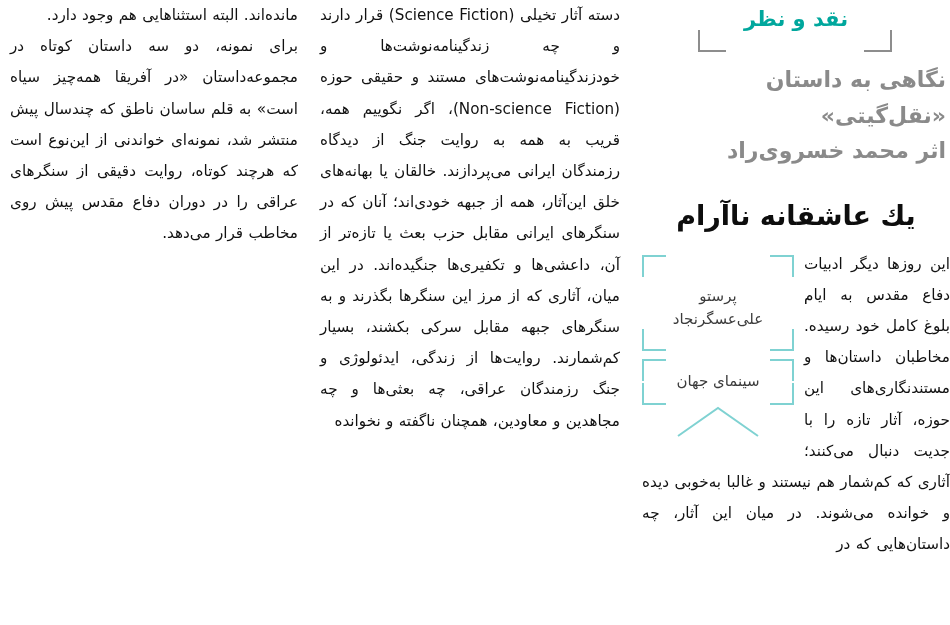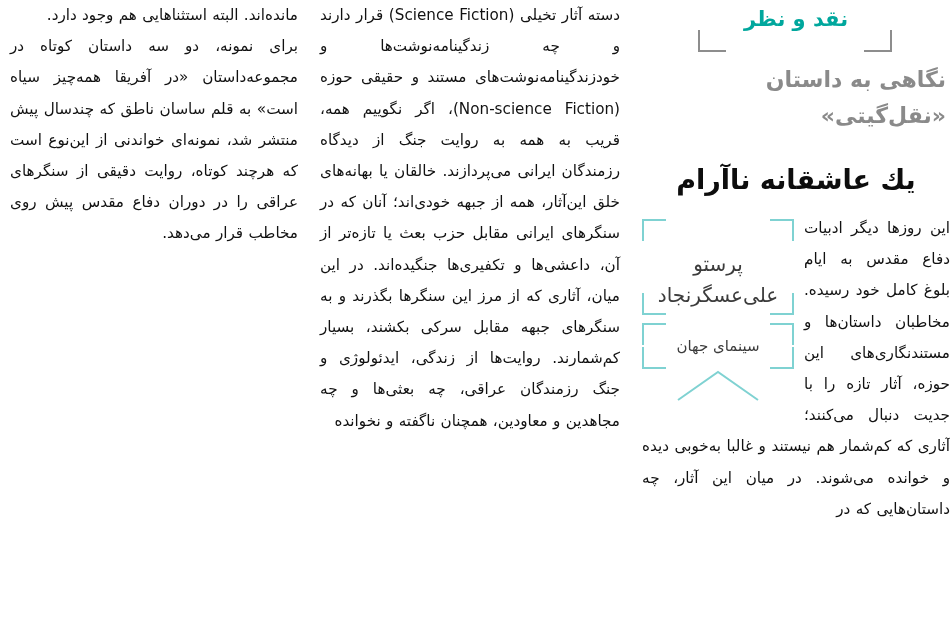--- a/index.html
+++ b/index.html
@@ -138,21 +138,21 @@
   .tagbox .crn.bl { bottom: 0; left: 0;  border-left: 2px solid #7fd2d2; border-bottom: 2px solid #7fd2d2; }
   .tagbox .crn.br { bottom: 0; right: 0; border-right: 2px solid #7fd2d2; border-bottom: 2px solid #7fd2d2; }
 
   .tagbox-author {
     height: 96px;
     padding: 30px 10px 10px 10px;
   }
   .tagbox-author .t1,
   .tagbox-author .t2 {
     display: block;
-    font-size: 20px;
+    font-size: 15px;
     line-height: 1.55;
     font-weight: normal;
     color: #3c3c3c;
   }
 
   .tagbox-section {
     height: 46px;
     margin-top: 8px;
     display: flex;
     align-items: center;
@@ -179,20 +179,21 @@
   <div class="col col-right">
 
     <div class="kicker-wrap">
       <div class="bracket bl" style="border-color: rgb(141, 141, 141);"></div>
       <div class="bracket br" style="border-color: rgb(141, 141, 141);"></div>
       <div class="kicker" id="kicker" style="color: rgb(0, 167, 157);">نقد و نظر</div>
     </div>
 
     <div class="subhead" style="color: rgb(138, 138, 138);">
       <span class="l1">نگاهی به داستان «نقل‌گیتی»</span>
+      <span class="l2">اثر محمد خسروی‌راد</span>
     </div>
 
     <h1 class="headline" id="headline" style="color: rgb(13, 13, 13);">یك عاشقانه ناآرام</h1>
 
     <div class="float-stack">
 
       <div class="tagbox tagbox-author">
         <span class="crn tl" style="border-color: rgb(127, 210, 210);"></span>
         <span class="crn tr" style="border-color: rgb(127, 210, 210);"></span>
         <span class="crn bl" style="border-color: rgb(127, 210, 210);"></span>

